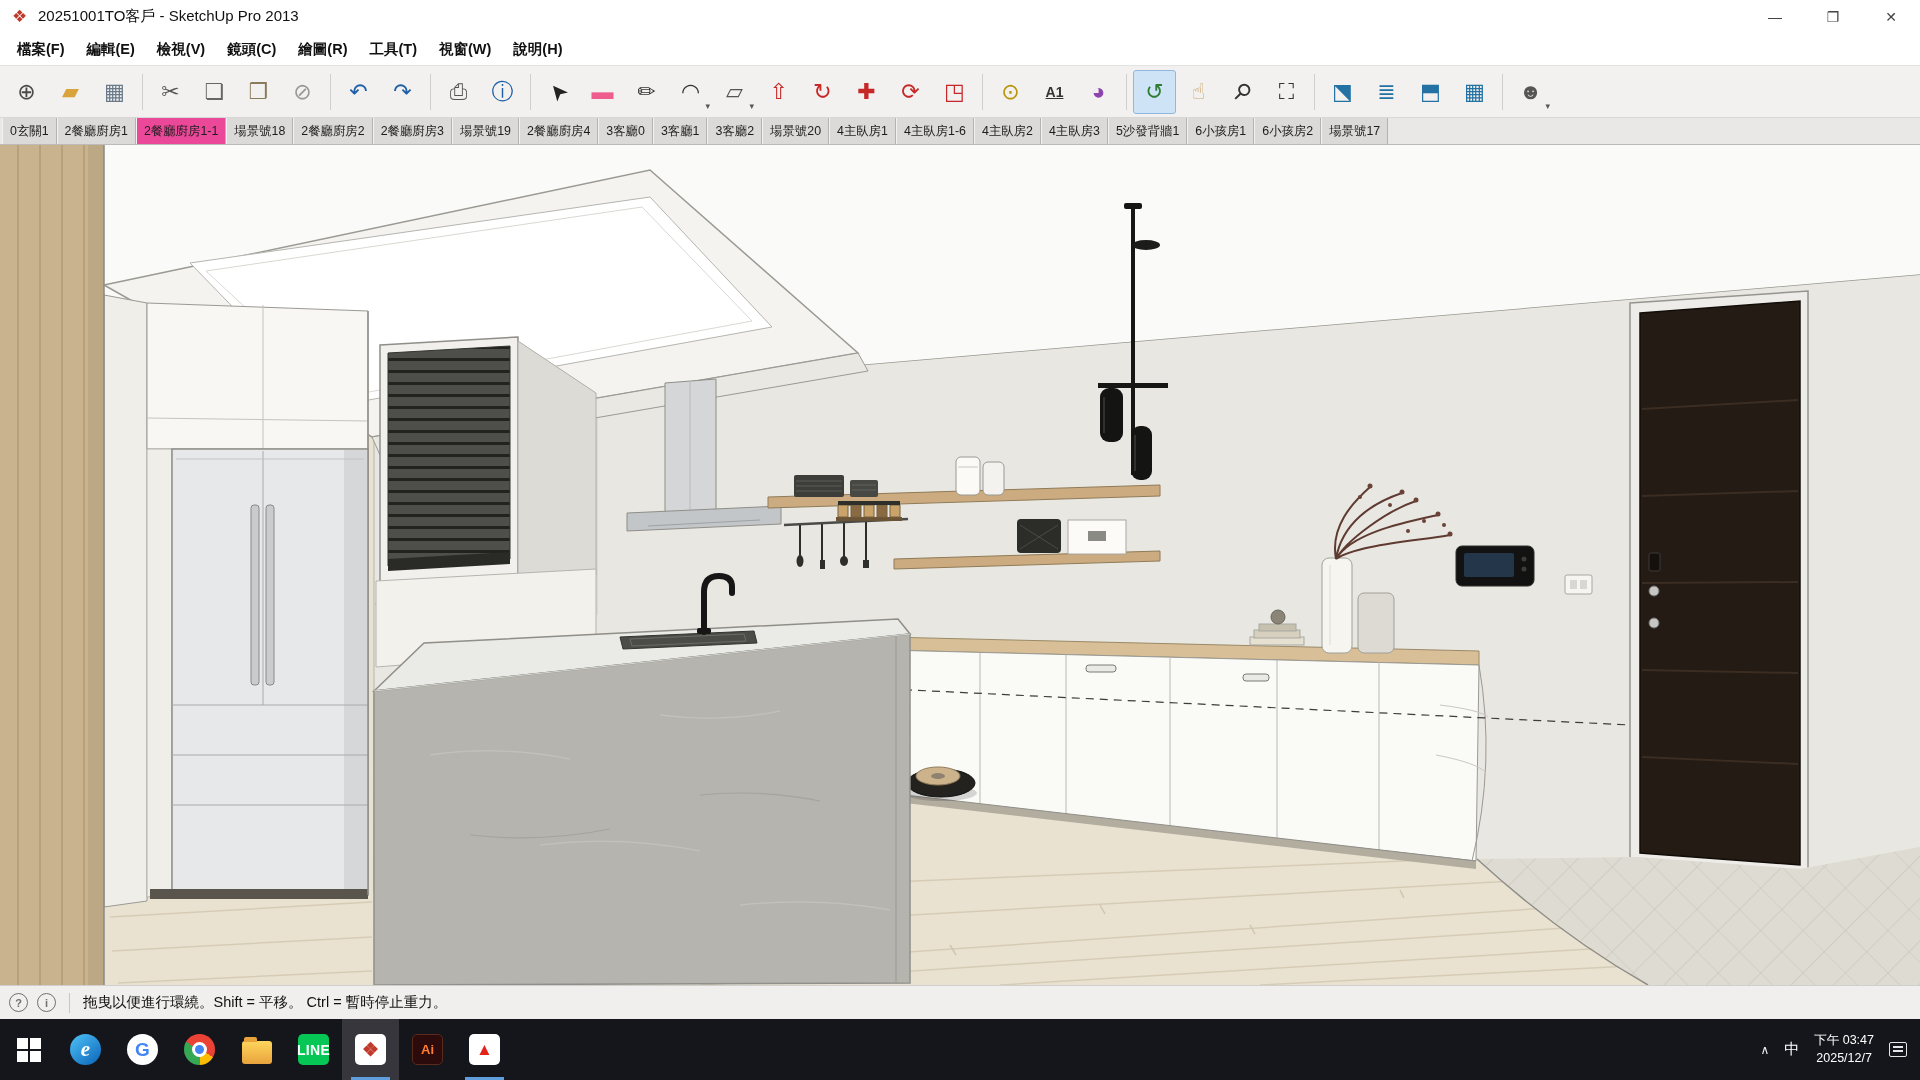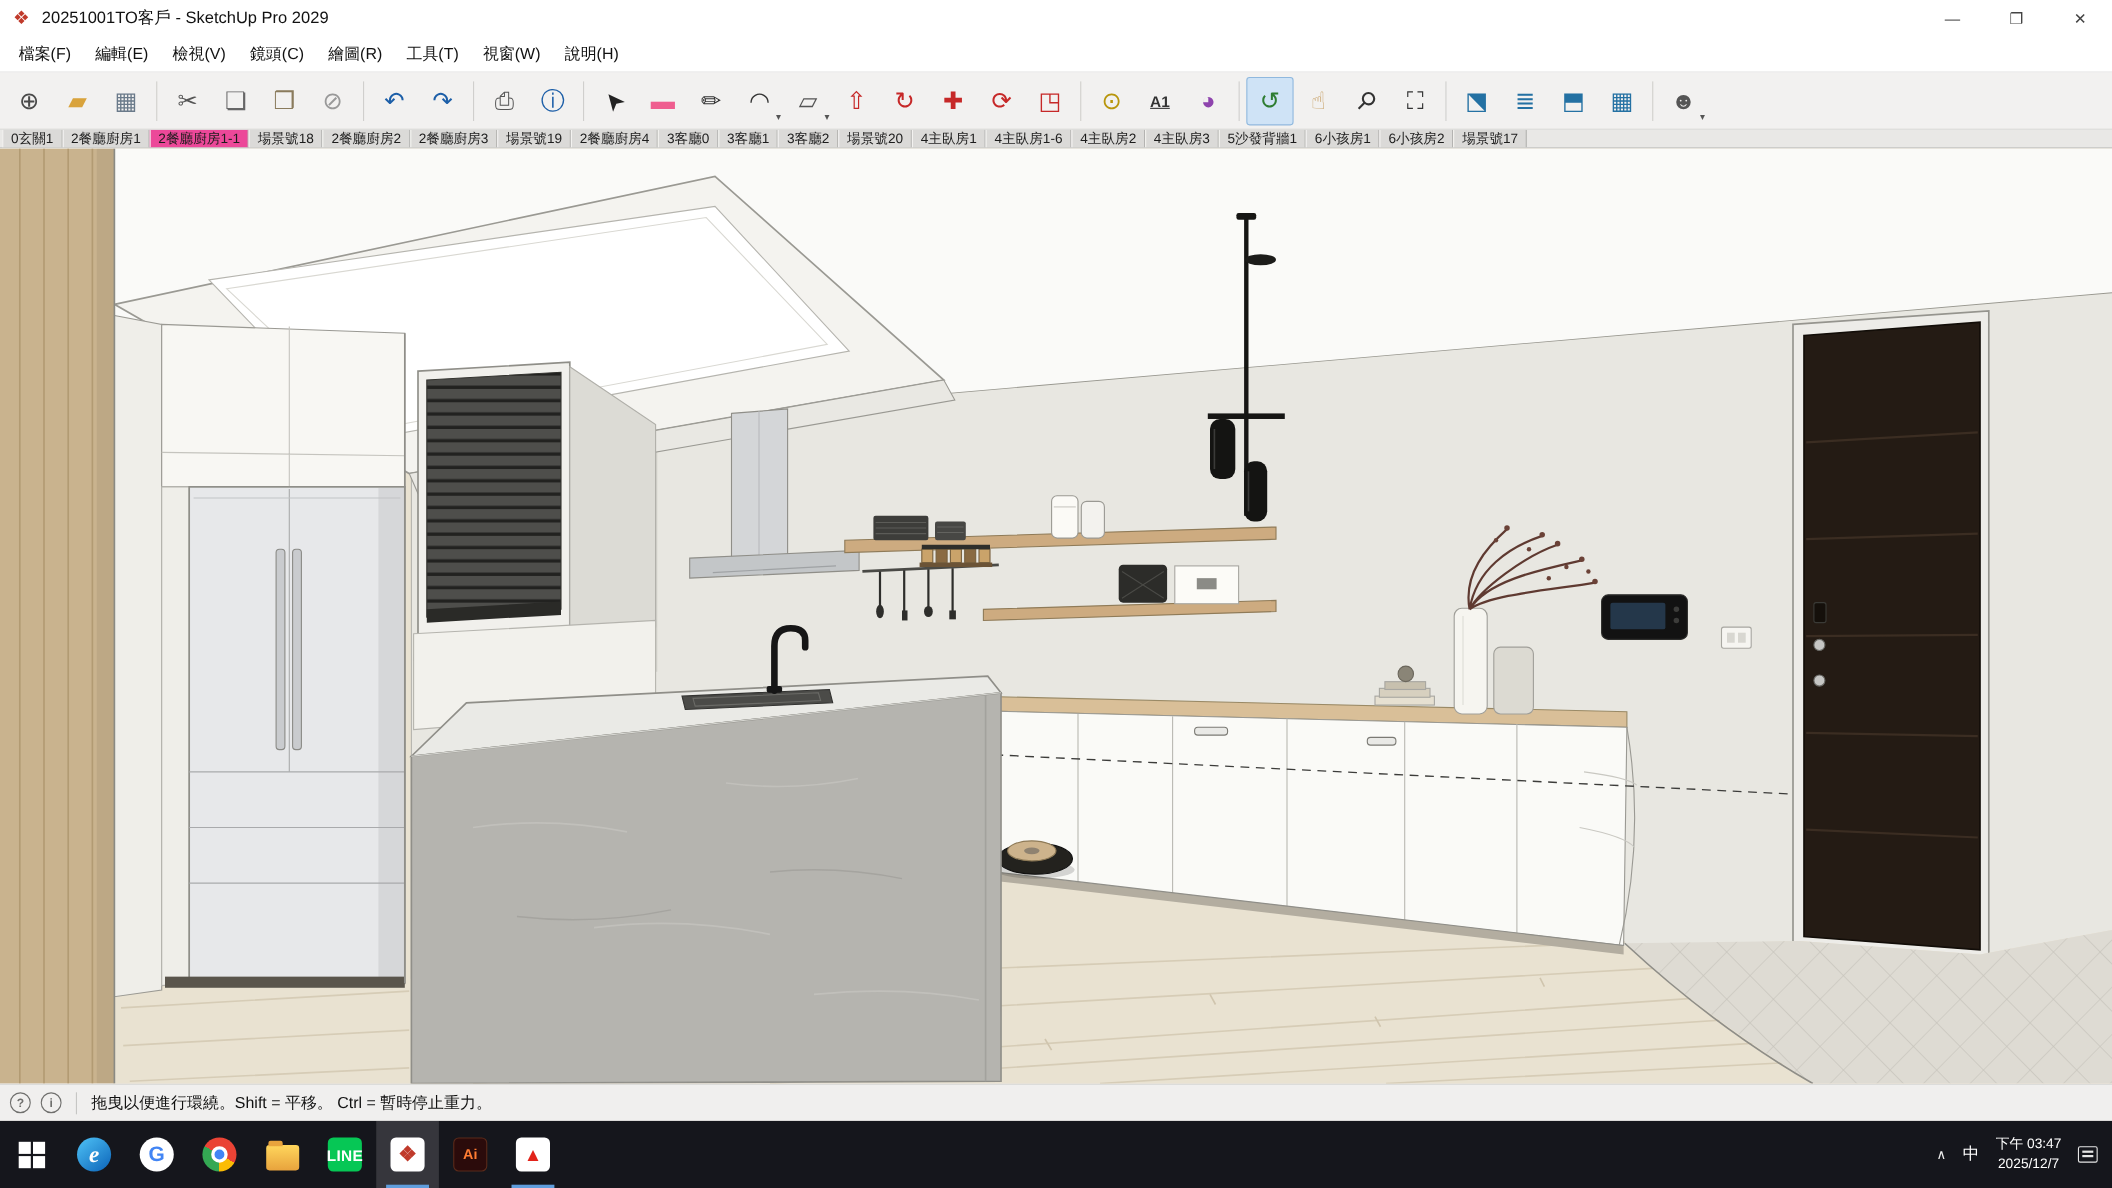--- a/index.html
+++ b/index.html
@@ -7,36 +7,36 @@
   body { font-family:"Liberation Sans","DejaVu Sans",sans-serif; background:#fff; color:#111; }
   #app { width:1920px; height:1080px; display:flex; flex-direction:column; }
 
   
   .titlebar { height:33px; background:#fff; display:flex; align-items:center; padding-left:10px; gap:9px; font-size:15px; flex:0 0 auto; }
   .su-logo { width:19px; height:19px; display:flex; align-items:center; justify-content:center; color:#c03a2b; font-size:17px; }
   .win-controls { margin-left:auto; display:flex; height:100%; }
   .wc { width:58px; height:100%; border:none; background:transparent; font-size:14px; color:#444; display:flex; align-items:center; justify-content:center; cursor:default; }
 
   
-  .menubar { height:33px; background:#fff; display:flex; align-items:center; padding-left:6px; font-size:14.5px; border-bottom:1px solid #e2e2e2; flex:0 0 auto; }
+  .menubar { height:33px; background:#fff; display:flex; align-items:center; padding-left:6px; font-size:14.5px; border-bottom:1px solid #e2e2e2; flex:0 0 auto;font-weight:bold; }
   .menu-item { padding:0 11px; }
 
   
   .toolbar { height:52px; background:#f2f1f0; border-bottom:1px solid #d7d7d5; display:flex; align-items:center; padding:0 5px; gap:1px; flex:0 0 auto; }
   .tool { width:43px; height:44px; display:flex; align-items:center; justify-content:center; background:transparent; border:1px solid transparent; font-size:22px; position:relative; font-family:inherit; }
   .tool.active { background:#cfe3f6; border:1px solid #8fb8de; border-radius:3px; }
   .tglyph { line-height:1; }
   .rot-select { display:inline-block; transform:rotate(-130deg); }
   .rot45 { display:inline-block; transform:rotate(45deg); }
   .txt { font-size:14px; font-weight:bold;text-decoration:underline; }
   .caret { position:absolute; right:1px; bottom:2px; font-size:9px; color:#555; line-height:1; }
   .tsep { width:1px; height:36px; background:#d0cfcd; margin:0 5px; flex:0 0 auto; }
 
   
-  .scenetabs { height:17px; background:#e9e8e6; border-bottom:1px solid #bcbbb9; display:flex; align-items:stretch; padding-left:2px; font-size:12.4px; overflow:hidden; flex:0 0 auto; }
+  .scenetabs { height:27px; background:#e9e8e6; border-bottom:1px solid #bcbbb9; display:flex; align-items:stretch; padding-left:2px; font-size:12.4px; overflow:hidden; flex:0 0 auto; }
   .stab { display:flex; align-items:center; padding:0 7px; background:#dbdad8; border-right:1px solid #b4b3b1; border-left:1px solid #f3f2f0; white-space:nowrap; color:#1c1c1c; }
   .stab.active { background:#ec4899; }
 
   
   .viewport { flex:1 1 auto; position:relative; background:#e9e2d1; min-height:0; }
   .viewport svg { position:absolute; inset:0; width:100%; height:100%; display:block; }
 
   
   .statusbar { height:34px; background:#f0efee; border-top:1px solid #cfcfcd; display:flex; align-items:center; padding:0 9px; gap:9px; font-size:14.5px; flex:0 0 auto; }
   .sicon { width:19px; height:19px; border-radius:50%; border:1.6px solid #6f6f6d; color:#6f6f6d; display:flex; align-items:center; justify-content:center; font-size:11px; font-weight:bold; flex:0 0 auto; }
@@ -71,21 +71,21 @@
   .notif { width:18px; height:15px; border:1.6px solid #e6e6e6; border-radius:2px; position:relative; }
   .notif::after { content:""; position:absolute; left:3px; right:3px; top:3px; height:1.5px; background:#e6e6e6; box-shadow:0 4px 0 #e6e6e6; }
 </style>
 </head>
 <body>
 
 <div id="app">
 
   <div class="titlebar">
     <span class="su-logo">❖</span>
-    <span>20251001TO客戶 - SketchUp Pro 2029</span>
+    <span>20251001TO客戶 - SketchUp Pro 2013</span>
     <div class="win-controls">
       <button class="wc">—</button>
       <button class="wc">❐</button>
       <button class="wc">✕</button>
     </div>
   </div>
 
   <nav class="menubar">
       <span class="menu-item">檔案(F)</span>
       <span class="menu-item">編輯(E)</span>

